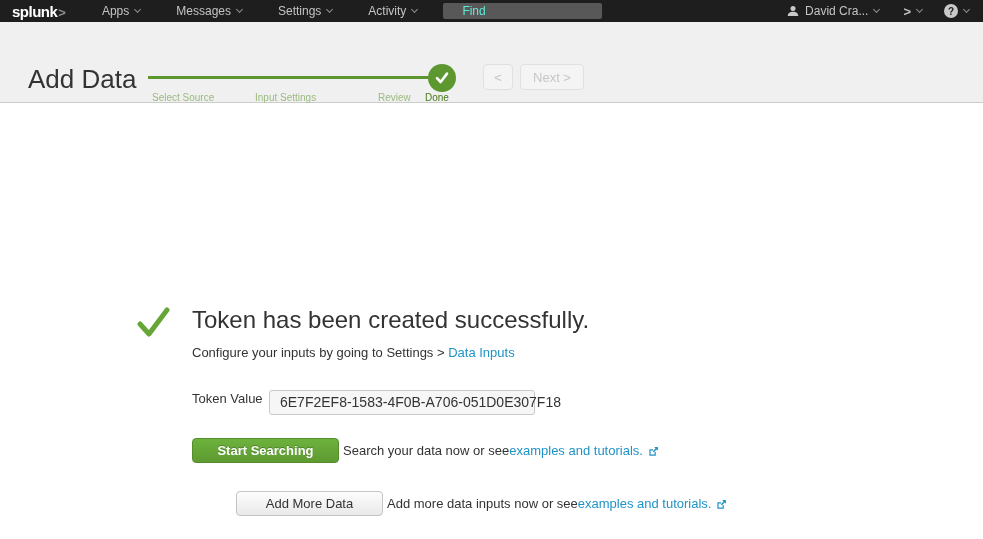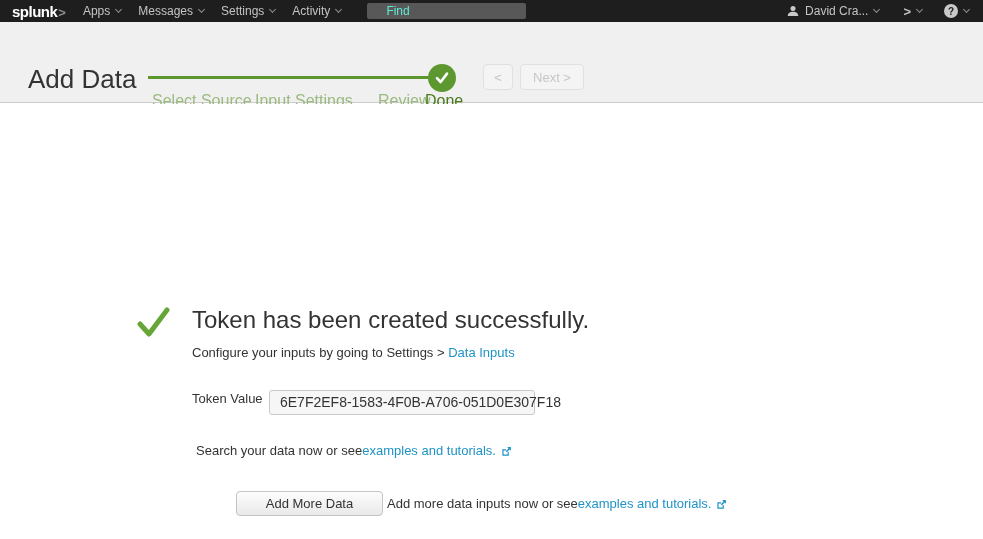--- a/index.html
+++ b/index.html
@@ -11,21 +11,21 @@
 
   
   .topbar {
     position:absolute; left:0; top:0; width:983px; height:22px;
     background:#1e1e1e; display:flex; align-items:center;
   }
   .logo { display:flex; align-items:baseline; margin-left:12px; cursor:pointer; }
   .logo .logo-text { color:#fff; font-weight:bold; font-size:15px; letter-spacing:-0.5px; }
   .logo .logo-arrow { color:#8c8c8c; font-weight:bold; font-size:13px; margin-left:1px; }
   .nav-menu {
-    color:#c4c4c4; font-size:12px; margin-left:17px; display:flex; align-items:center;
+    color:#c4c4c4; font-size:12px; margin-left:36px; display:flex; align-items:center;
     cursor:pointer; white-space:nowrap;
   }
   .caret {
     display:inline-block; width:5px; height:5px;
     border-right:1px solid #8f8f8f; border-bottom:1px solid #8f8f8f;
     transform:rotate(45deg); margin-left:6px; margin-top:-3px;
   }
   .find-input {
     margin-left:26px; width:159px; height:16px; background:#585858;
     border:none; border-radius:2px; color:#5eead4; font-size:12px;
@@ -47,21 +47,21 @@
     background:#f0f0f0; border-bottom:1px solid #cccccc;
   }
   .page-title {
     position:absolute; left:28px; top:17px; font-size:26px; color:#333; font-weight:400;margin-top:25px;
   }
   .progress-line { position:absolute; left:148px; top:54px; width:282px; height:3px; background:#5c9730; }
   .done-circle {
     position:absolute; left:428px; top:42px; width:28px; height:28px; border-radius:50%;
     background:#5c9730; display:flex; align-items:center; justify-content:center;
   }
-  .step-label { position:absolute; top:70px; font-size:16px; color:#9cba82; }
+  .step-label { position:absolute; top:70px; font-size:10px; color:#9cba82; }
   .step-0 { left:152px; } .step-1 { left:255px; } .step-2 { left:378px; }
   .step-3 { left:425px; color:#49791c; }
   .nav-btn {
     position:absolute; top:42px; height:26px; border-radius:4px;
     background:#f4f4f4; border:1px solid #e0e0e0; color:#c6c6c6; font-size:13px;
     font-family:inherit; cursor:default;
   }
   .back-btn { left:483px; width:30px; }
   .next-btn { left:520px; width:64px; }
 
@@ -167,20 +167,21 @@
   <div class="main-heading">Token has been created successfully.</div>
 
   <div class="sub-text">
     <span>Configure your inputs by going to Settings &gt; </span><a class="link">Data Inputs</a>
   </div>
 
   <div class="token-label">Token Value</div>
   <div class="token-field">6E7F2EF8-1583-4F0B-A706-051D0E307F18</div>
 
   <div class="action-row row-0">
+    <button class="btn btn-primary">Start Searching</button>
     <div class="action-desc">
       <span>Search your data now or see </span>
         <a class="link">examples and tutorials.</a>
       <svg class="ext-icon" width="11" height="11" viewBox="0 0 12 12">
         <path d="M1.5 3.5 h4 v1.3 H2.8 v4.4 h4.4 V6.5 h1.3 v4 H1.5 Z" fill="#1e93c6"></path>
         <path d="M6.8 1.2 h4 v4 L9.4 3.8 6.4 6.8 5.2 5.6 8.2 2.6 Z" fill="#1e93c6"></path>
       </svg>
     </div>
   </div>
 

